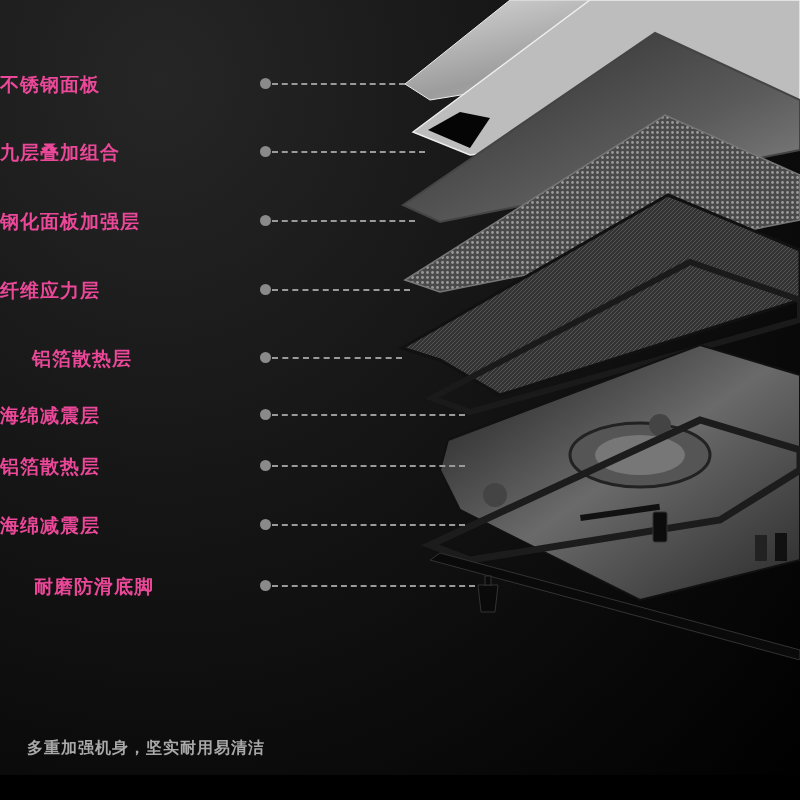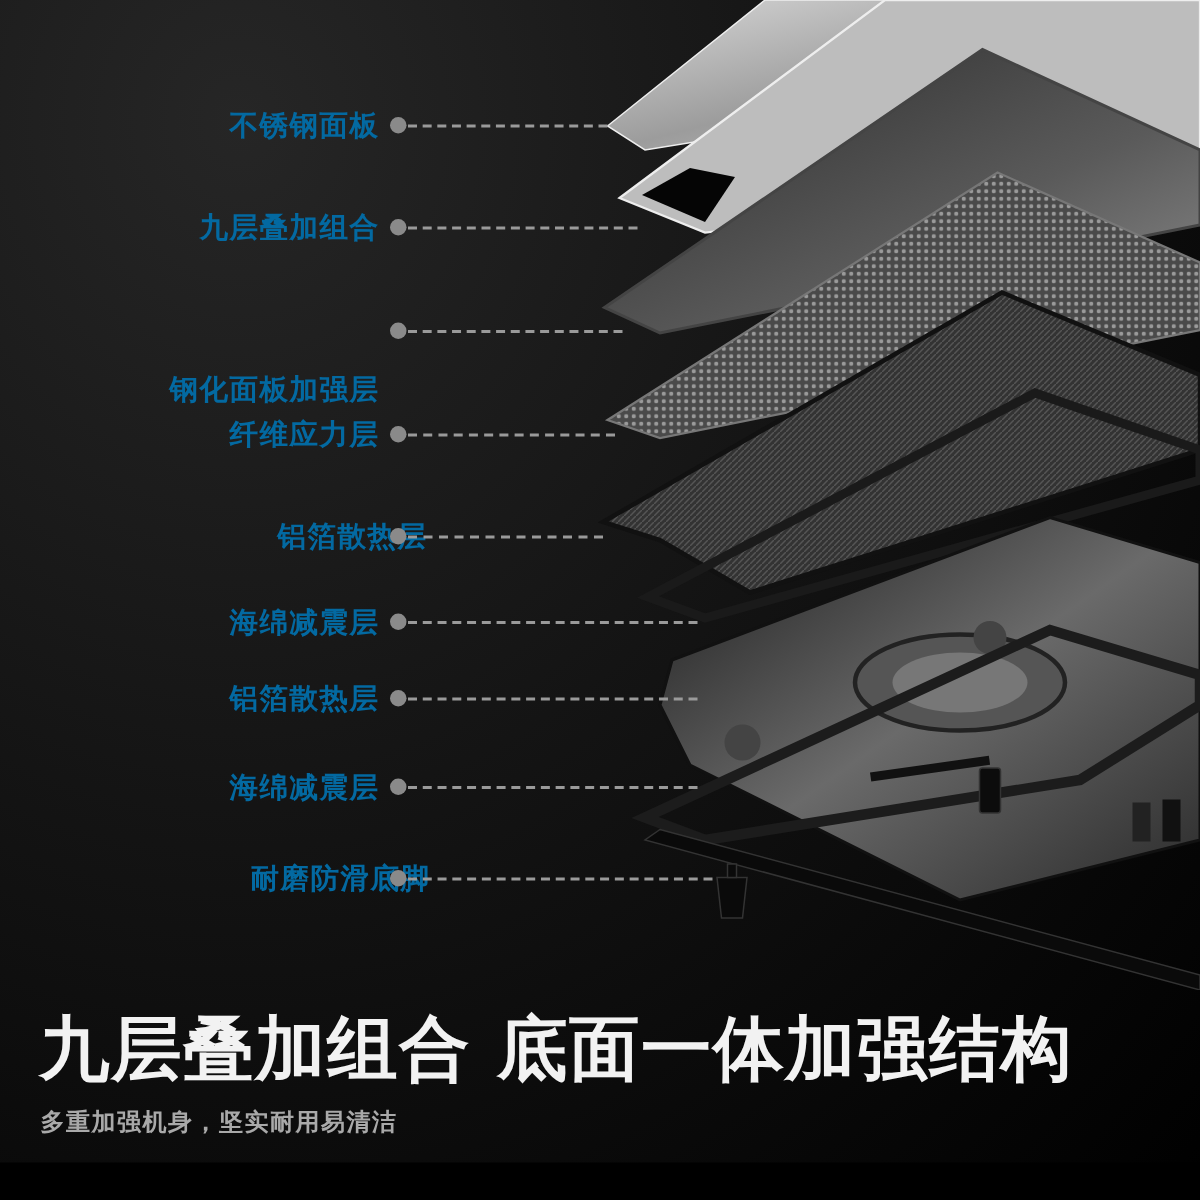--- a/index.html
+++ b/index.html
@@ -5,22 +5,22 @@
   html, body { margin:0; padding:0; }
   body {
     width:800px; height:800px; overflow:hidden; position:relative;
     background: radial-gradient(ellipse at 20% 10%, #262626 0%, #141414 45%, #070707 80%, #000 100%);
     font-family: "DejaVu Sans", "Liberation Sans", sans-serif;
   }
   .stage { position:absolute; inset:0; }
   .label-row { position:absolute; left:0; height:24px; display:flex; align-items:center; }
   .label-text {
     position:absolute; right:0; top:0; height:24px; line-height:24px;
-    color:#0369a1; font-size:19px; font-weight:bold; letter-spacing:1px; white-space:nowrap;
-    text-align:right;
+    color:#ec4899; font-size:19px; font-weight:bold; letter-spacing:1px; white-space:nowrap;
+    text-align:left;
   }
   .dot { position:absolute; width:11px; height:11px; border-radius:50%; background:#8a8a8a; }
   .dash { position:absolute; height:0; border-top:2px dashed #9a9a9a; }
   .art { position:absolute; left:380px; top:0; width:420px; height:660px; overflow:hidden; }
   .headline {
     position:absolute; left:26px; top:672px; color:#f2f2f2; font-size:47px; font-weight:bold;
     letter-spacing:1px; white-space:nowrap; line-height:56px;
   }
   .sub {
     position:absolute; left:27px; top:734px; color:#a9a9a9; font-size:16px; font-weight:bold;
@@ -95,21 +95,21 @@
       <span class="label-text" style="right:auto;left:0;width:253px;">不锈钢面板</span>
       <span class="dot" style="left:260px;top:6px;"></span>
       <span class="dash" style="left:272px;top:11px;width:133px;"></span>
     </div>
     <div class="label-row" style="top:140px;">
       <span class="label-text" style="right:auto;left:0;width:253px;">九层叠加组合</span>
       <span class="dot" style="left:260px;top:6px;"></span>
       <span class="dash" style="left:272px;top:11px;width:153px;"></span>
     </div>
     <div class="label-row" style="top:209px;">
-      <span class="label-text" style="right:auto;left:0;width:253px;margin-top:39px;">钢化面板加强层</span>
+      <span class="label-text" style="right:auto;left:0;width:253px;">钢化面板加强层</span>
       <span class="dot" style="left:260px;top:6px;"></span>
       <span class="dash" style="left:272px;top:11px;width:143px;"></span>
     </div>
     <div class="label-row" style="top:278px;">
       <span class="label-text" style="right:auto;left:0;width:253px;">纤维应力层</span>
       <span class="dot" style="left:260px;top:6px;"></span>
       <span class="dash" style="left:272px;top:11px;width:138px;"></span>
     </div>
     <div class="label-row" style="top:346px;">
       <span class="label-text" style="right:auto;left:0;width:253px;padding-left:32px;">铝箔散热层</span>
@@ -131,16 +131,15 @@
       <span class="dot" style="left:260px;top:6px;"></span>
       <span class="dash" style="left:272px;top:11px;width:193px;"></span>
     </div>
     <div class="label-row" style="top:574px;">
       <span class="label-text" style="right:auto;left:0;width:253px;padding-left:34px;">耐磨防滑底脚</span>
       <span class="dot" style="left:260px;top:6px;"></span>
       <span class="dash" style="left:272px;top:11px;width:203px;"></span>
     </div>
   </div>
 
-  <div class="headline">九层叠加组合  底面一体加强结构</div>
   <div class="sub">多重加强机身，坚实耐用易清洁</div>
   <div class="bottom-bar"></div>
 </div>
 
 </body></html>

